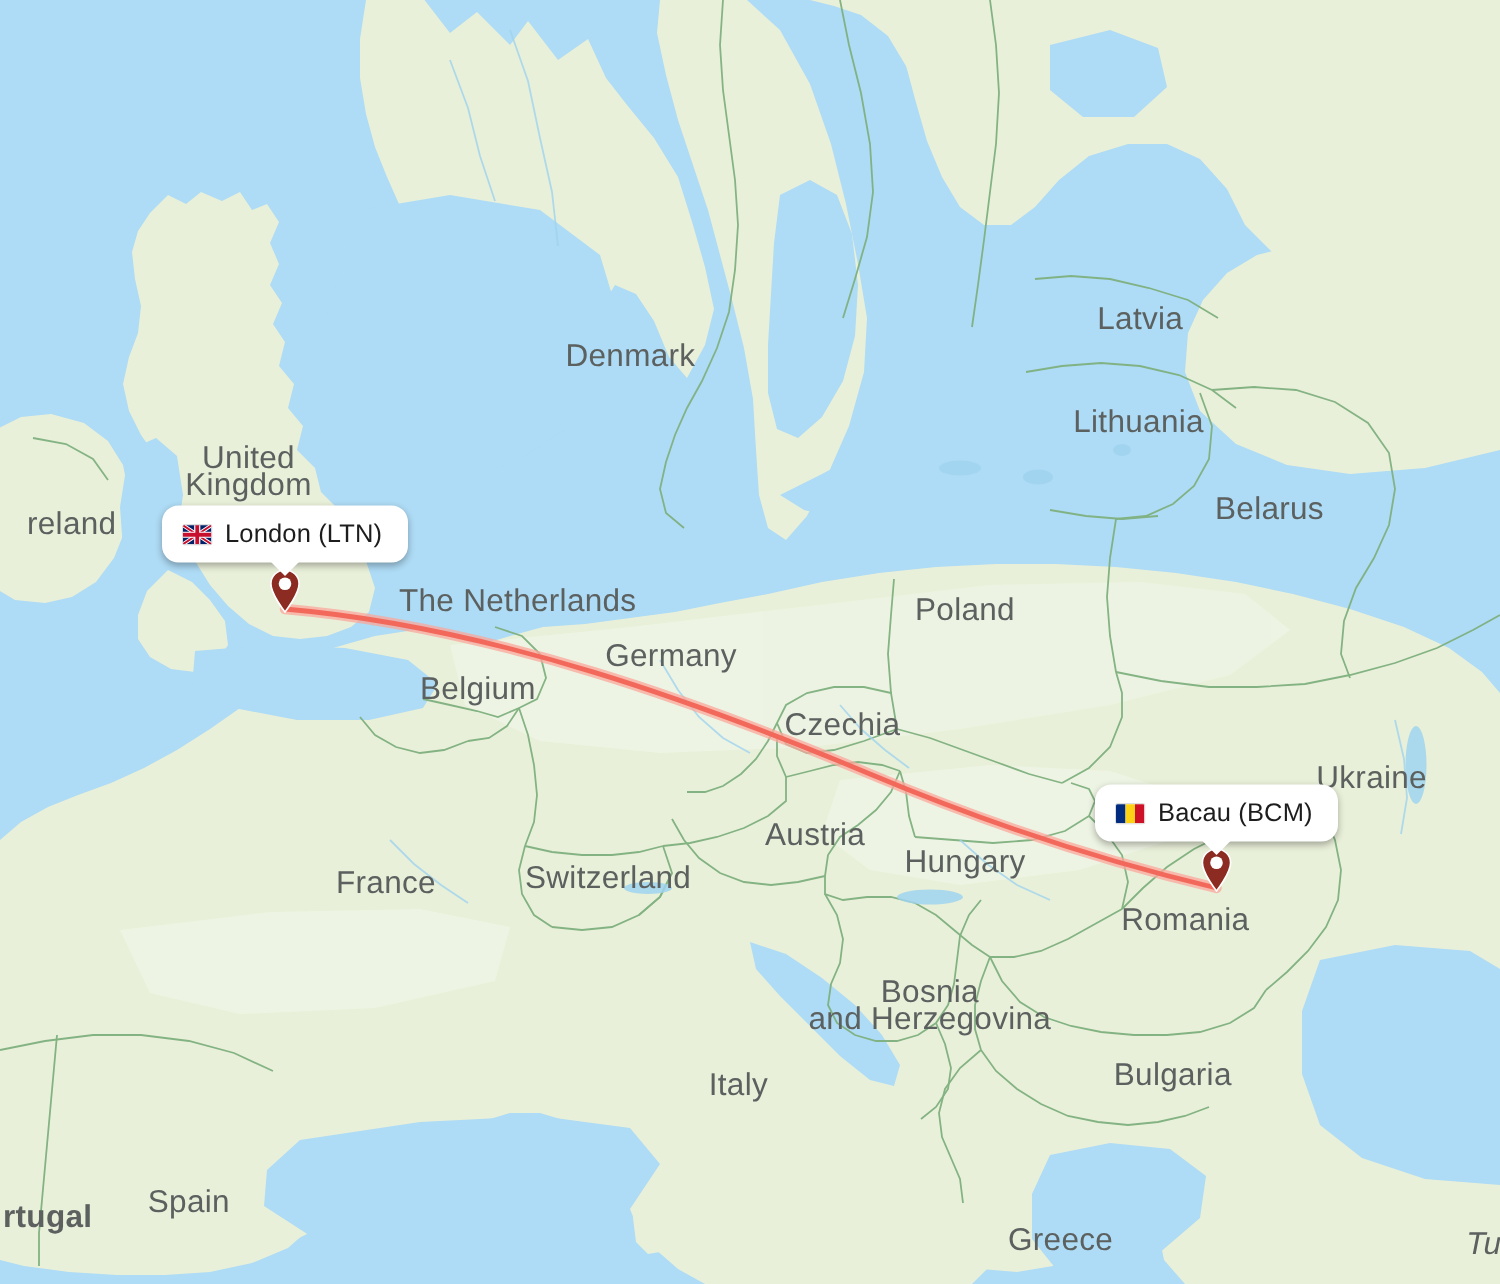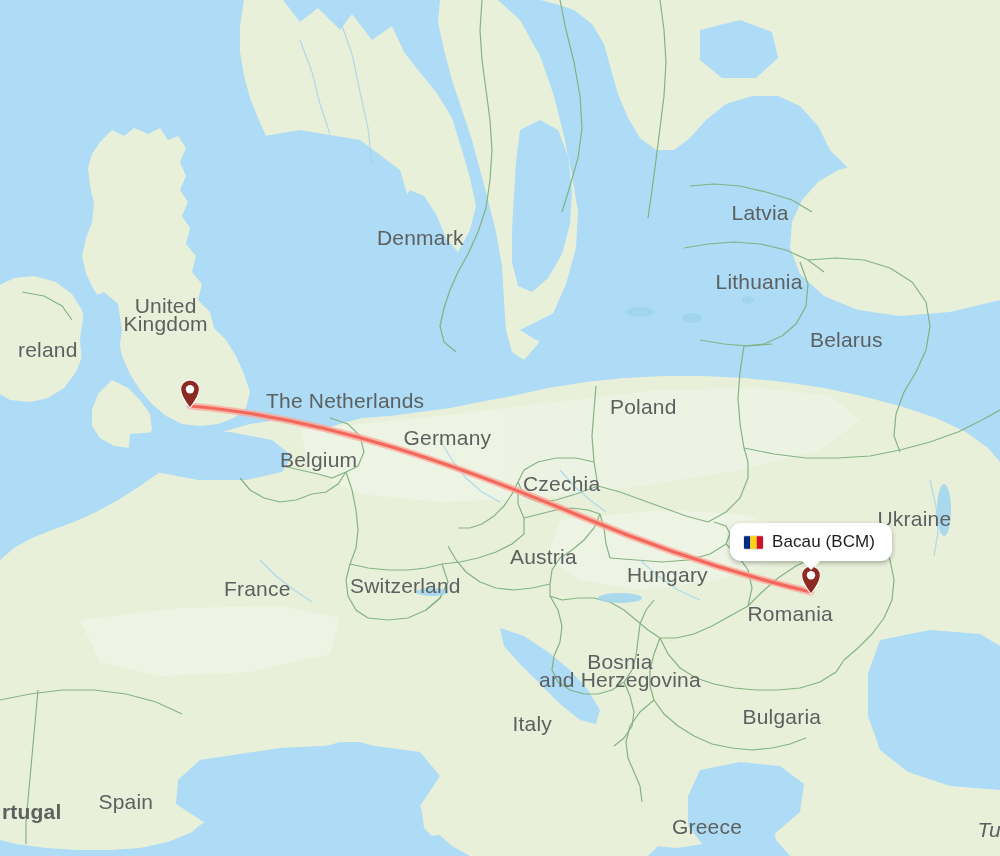--- a/index.html
+++ b/index.html
@@ -356,48 +356,61 @@
       <div class="country-label" style="left: 731.5px; top: 203.5px;">Latvia</div>
       <div class="country-label" style="left: 715.5px; top: 272.5px;">Lithuania</div>
       <div class="country-label" style="left: 810px; top: 330.5px;">Belarus</div>
       <div class="country-label" style="left: 266px; top: 391.5px;">The Netherlands</div>
       <div class="country-label" style="left: 610px; top: 397.5px;">Poland</div>
       <div class="country-label" style="left: 403.5px; top: 428.5px;">Germany</div>
       <div class="country-label" style="left: 280px; top: 450.5px;">Belgium</div>
       <div class="country-label" style="left: 523px; top: 474.5px;">Czechia</div>
       <div class="country-label" style="left: 877.5px; top: 509.5px;">Ukraine</div>
       <div class="country-label" style="left: 510px; top: 547.5px;">Austria</div>
-      <div class="country-label" style="left: 603px; top: 565.5px; margin-left: 24px;">Hungary</div>
+      <div class="country-label" style="left: 603px; top: 565.5px;">Hungary</div>
       <div class="country-label" style="left: 350px; top: 576.5px;">Switzerland</div>
       <div class="country-label" style="left: 224px; top: 579.5px;">France</div>
       <div class="country-label" style="left: 719.5px; top: 604.5px; padding-left: 28px;">Romania</div>
       <div class="country-label two-line" style="left: 539px; top: 653px;">Bosnia
 and Herzegovina</div>
       <div class="country-label" style="left: 742.5px; top: 707.5px;">Bulgaria</div>
-      <div class="country-label" style="left: 472.5px; top: 714.5px; margin-left: 40px;">Italy</div>
+      <div class="country-label" style="left: 472.5px; top: 714.5px;">Italy</div>
       <div class="country-label" style="left: 672px; top: 817.5px;">Greece</div>
       <div class="country-label" style="left: 977.5px; top: 820.5px; font-style: italic;">Tu</div>
       <div class="country-label" style="left: 98.5px; top: 792.5px;">Spain</div>
       <div class="country-label" style="left: 2px; top: 802.5px; font-weight: bold;">rtugal</div>
     </div>
 
   <div class="pin" id="pin-origin" style="left: 190px; top: 406px;">
     <svg viewBox="0 0 22 30" xmlns="http://www.w3.org/2000/svg">
       <path d="M11 1 C5.8 1 1.6 5.1 1.6 10.2 C1.6 17.1 11 29 11 29 C11 29 20.4 17.1 20.4 10.2 C20.4 5.1 16.2 1 11 1 Z" fill="#8c2b22" stroke="#ffffff" stroke-width="1.1"></path>
       <circle cx="11" cy="10.2" r="4.2" fill="#ffffff"></circle>
     </svg>
   </div>
 
   <div class="pin" id="pin-destination" style="left: 811px; top: 592px;">
     <svg viewBox="0 0 22 30" xmlns="http://www.w3.org/2000/svg">
       <path d="M11 1 C5.8 1 1.6 5.1 1.6 10.2 C1.6 17.1 11 29 11 29 C11 29 20.4 17.1 20.4 10.2 C20.4 5.1 16.2 1 11 1 Z" fill="#8c2b22" stroke="#ffffff" stroke-width="1.1"></path>
       <circle cx="11" cy="10.2" r="4.2" fill="#ffffff"></circle>
     </svg>
   </div>
 
+  <div class="callout" id="callout-origin" style="left: 108px; top: 337px;">
+    <span class="flag">
+      <svg viewBox="0 0 60 40" xmlns="http://www.w3.org/2000/svg">
+        <rect width="60" height="40" fill="#012169"></rect>
+        <path d="M0,0 L60,40 M60,0 L0,40" stroke="#ffffff" stroke-width="8"></path>
+        <path d="M0,0 L60,40 M60,0 L0,40" stroke="#C8102E" stroke-width="4"></path>
+        <path d="M30,0 V40 M0,20 H60" stroke="#ffffff" stroke-width="13"></path>
+        <path d="M30,0 V40 M0,20 H60" stroke="#C8102E" stroke-width="8"></path>
+      </svg>
+    </span>
+    <span class="cl-text">London (LTN)</span>
+    <span class="tail"></span>
+  </div>
 
   <div class="callout" id="callout-destination" style="left: 730px; top: 523px;">
     <span class="flag">
       <svg viewBox="0 0 60 40" xmlns="http://www.w3.org/2000/svg">
         <rect width="20" height="40" x="0" fill="#002B7F"></rect>
         <rect width="20" height="40" x="20" fill="#FCD116"></rect>
         <rect width="20" height="40" x="40" fill="#CE1126"></rect>
       </svg>
     </span>
     <span class="cl-text">Bacau (BCM)</span>

